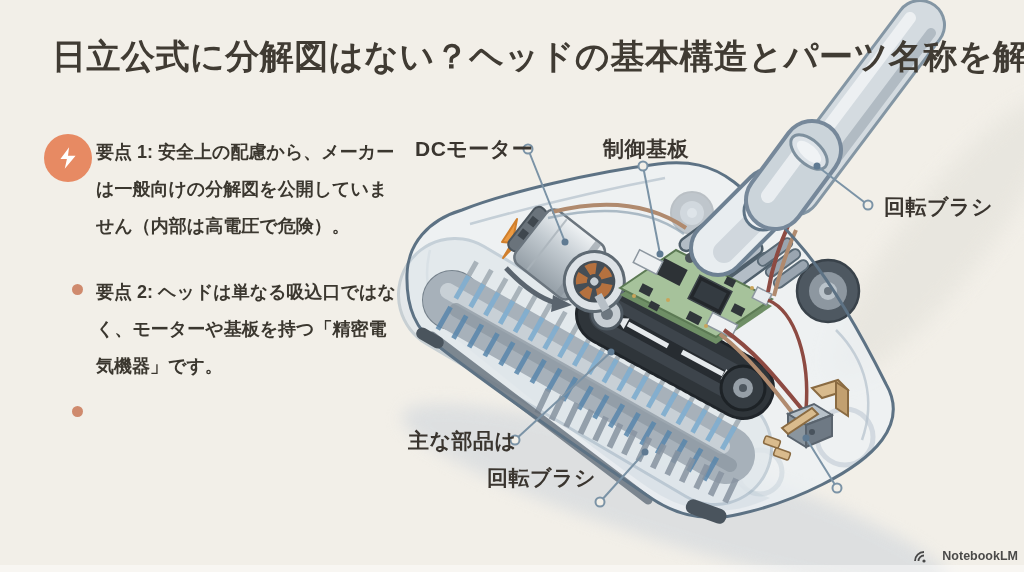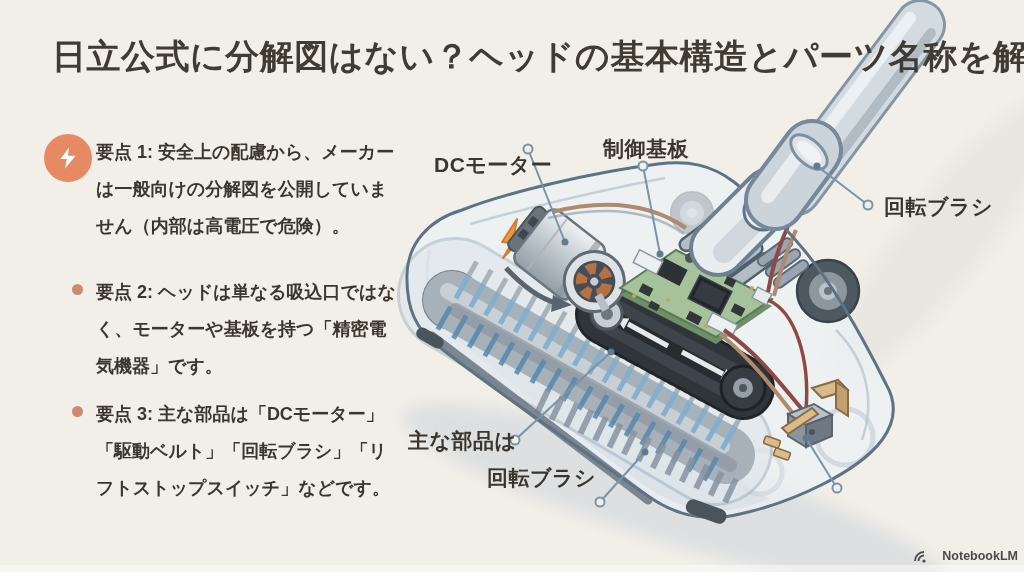--- a/index.html
+++ b/index.html
@@ -267,26 +267,22 @@
     <span>安全上の配慮から、メーカーは一般向けの分解図を公開していません（内部は高電圧で危険）。</span>
   </div>
 
   <div class="mini-dot" style="left:72px;top:284px;"></div>
   <div class="point" style="left:96px;top:274px;">
     <span class="pfx">要点 2:</span>
     <span>ヘッドは単なる吸込口ではなく、モーターや基板を持つ「精密電気機器」です。</span>
   </div>
 
   <div class="mini-dot" style="left:72px;top:406px;"></div>
-  <div class="point" style="left:96px;top:396px;">
-    <span class="pfx">要点 3:</span>
-    <span>主な部品は「DCモーター」「駆動ベルト」「回転ブラシ」「リフトストップスイッチ」などです。</span>
-  </div>
-
-  <div class="dlabel" style="left:415px;top:151px;margin-left:19px;">DCモーター</div>
+
+  <div class="dlabel" style="left:415px;top:135px;">DCモーター</div>
   <div class="dlabel" style="left:603px;top:135px;">制御基板</div>
   <div class="dlabel" style="left:884px;top:193px;">回転ブラシ</div>
   <div class="dlabel" style="left:408px;top:427px;">主な部品は</div>
   <div class="dlabel" style="left:487px;top:464px;">回転ブラシ</div>
 
   <div class="footer">
     <svg width="13" height="13" viewBox="0 0 13 13">
       <path d="M2 11 A 9 9 0 0 1 11 2" fill="none" stroke="#343434" stroke-width="1.8"></path>
       <path d="M5.5 11 A 5.5 5.5 0 0 1 11 5.5" fill="none" stroke="#343434" stroke-width="1.8"></path>
       <circle cx="11" cy="11" r="1.6" fill="#343434"></circle>

